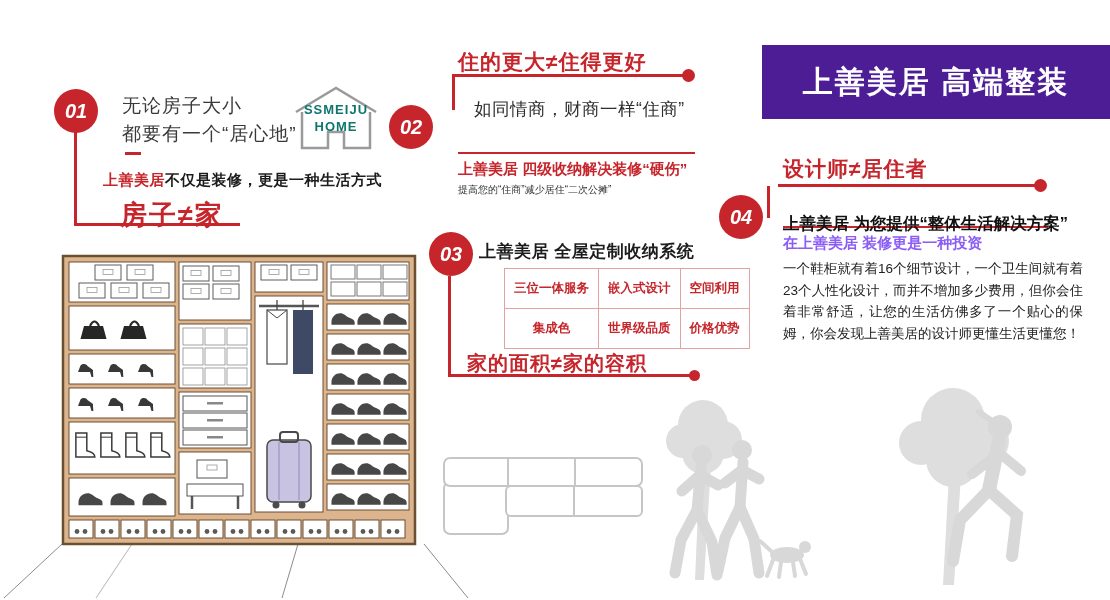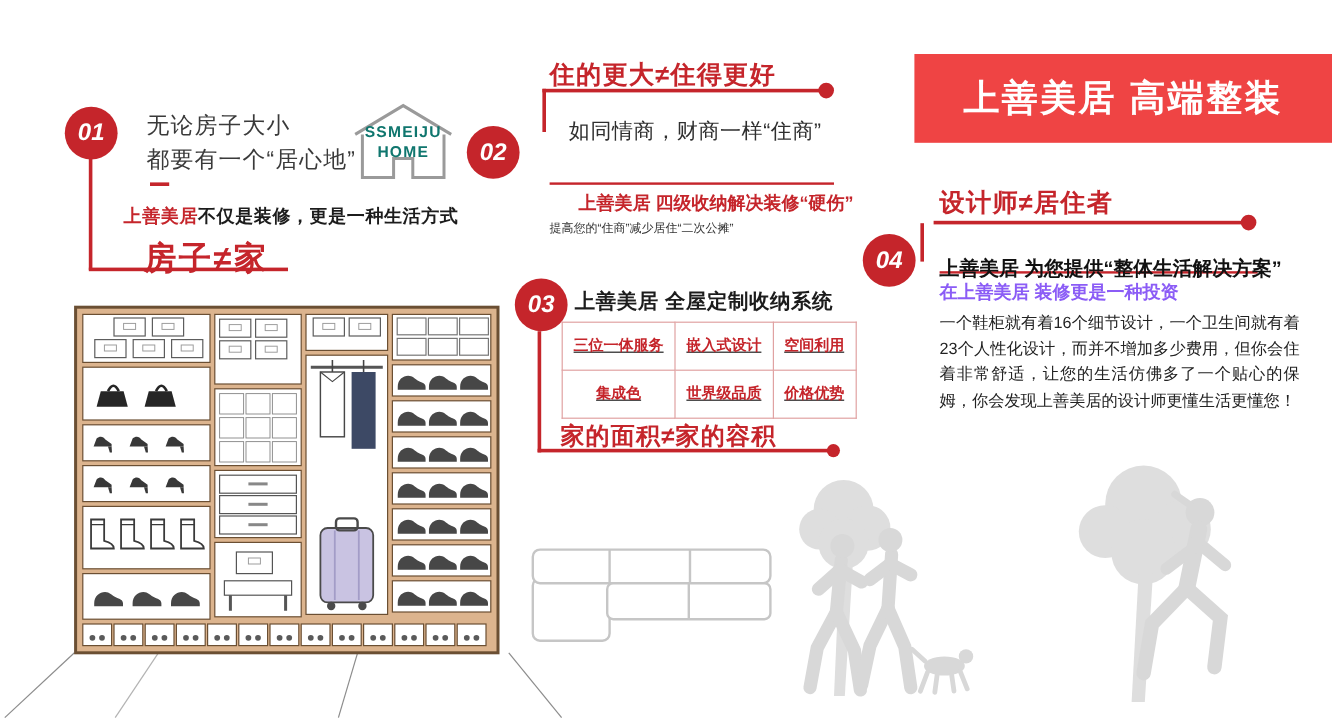--- a/index.html
+++ b/index.html
@@ -2,39 +2,39 @@
 <html><head>
 <meta charset="utf-8">
 <style>
   html,body{margin:0;padding:0;background:#ffffff;}
   .canvas{
     position:relative;width:1110px;height:600px;background:#fff;overflow:hidden;
     font-family:"Liberation Sans","DejaVu Sans",sans-serif;color:#222;
   }
   .abs{position:absolute;}
   .banner{
-    position:absolute;left:762px;top:45px;width:348px;height:74px;background:#ef4444;
+    position:absolute;left:762px;top:45px;width:348px;height:74px;background:#4c1d95;
     color:#fff;display:flex;align-items:center;justify-content:center;
     font-size:30px;font-weight:bold;letter-spacing:2px;
   }
   .num-circle{
     position:absolute;width:44px;height:44px;border-radius:50%;background:#c5252b;
     color:#fff;display:flex;align-items:center;justify-content:center;
     font-size:20px;font-weight:bold;font-style:italic;z-index:3;
   }
   .redline{position:absolute;background:#c5252b;z-index:2;}
   .reddot{position:absolute;border-radius:50%;background:#c5252b;z-index:2;}
   .red{color:#c5252b;}
   .txt{position:absolute;z-index:4;}
   .h-red{font-size:21px;font-weight:bold;color:#c5252b;letter-spacing:1px;}
   .tagline-big{font-size:27px;font-weight:bold;color:#c5252b;letter-spacing:2px;}
   .p1-heading{font-size:19px;color:#3a3a3a;line-height:1.45;letter-spacing:1px;}
   .slogan{font-size:15px;font-weight:bold;color:#1c1c1c;letter-spacing:0.5px;}
   .body2{font-size:17.5px;color:#2f2f2f;line-height:1.5;letter-spacing:0.5px;}
-  .hl-red{font-size:15px;font-weight:bold;color:#c5252b;margin-left:24px;}
+  .hl-red{font-size:15px;font-weight:bold;color:#c5252b;}
   .note{font-size:10px;color:#333;}
   .p3-title{font-size:17px;font-weight:bold;color:#1c1c1c;letter-spacing:0.5px;}
   .grid-table{border-collapse:collapse;}
   .grid-table td{
     border:1px solid #e0a2a2;color:#c5252b;font-size:12.5px;font-weight:bold;
     text-align:center;padding:11px 9px;white-space:nowrap;
   }
   .p4-sub{font-size:16.5px;font-weight:bold;color:#111;margin-top:16px;}
   .invest{font-size:15px;font-weight:bold;color:#8b5cf6;}
   .para{font-size:13.5px;color:#222;line-height:1.6;text-align:justify;width:300px;}
@@ -342,21 +342,21 @@
   <div class="redline" style="left:452px;top:74px;width:3px;height:36px;"></div>
   <div class="txt body2" style="left:474px;top:96px;">
     <div>如同情商，财商一样“住商”</div>
   </div>
   <div class="redline" style="left:458px;top:152px;width:237px;height:2px;"></div>
   <div class="txt hl-red" style="left:458px;top:160px;">上善美居 四级收纳解决装修“硬伤”</div>
   <div class="txt note" style="left:458px;top:183px;">提高您的“住商”减少居住“二次公摊”</div>
 
   <div class="num-circle" style="left:429px;top:232px;">03</div>
   <div class="txt p3-title" style="left:479px;top:240px;">上善美居 全屋定制收纳系统</div>
-  <table class="grid-table txt" style="left:468px;top:268px;text-decoration:underline;">
+  <table class="grid-table txt" style="left:504px;top:268px;">
     <tbody>
       <tr>
         <td>三位一体服务</td>
         <td>嵌入式设计</td>
         <td>空间利用</td>
       </tr>
       <tr>
         <td>集成色</td>
         <td>世界级品质</td>
         <td>价格优势</td>

